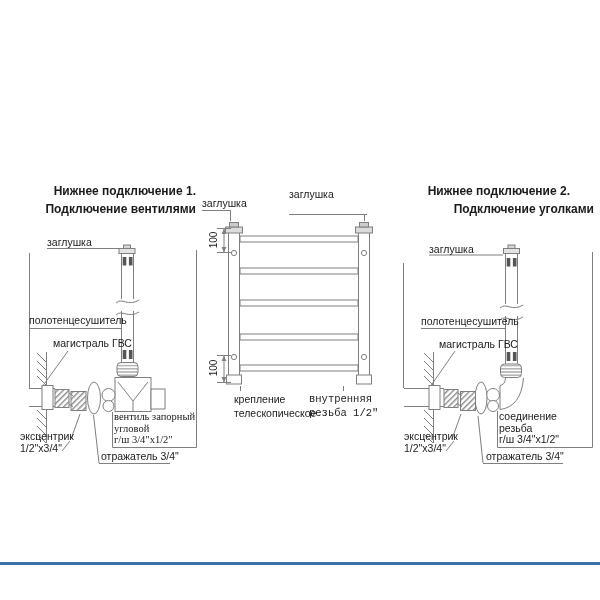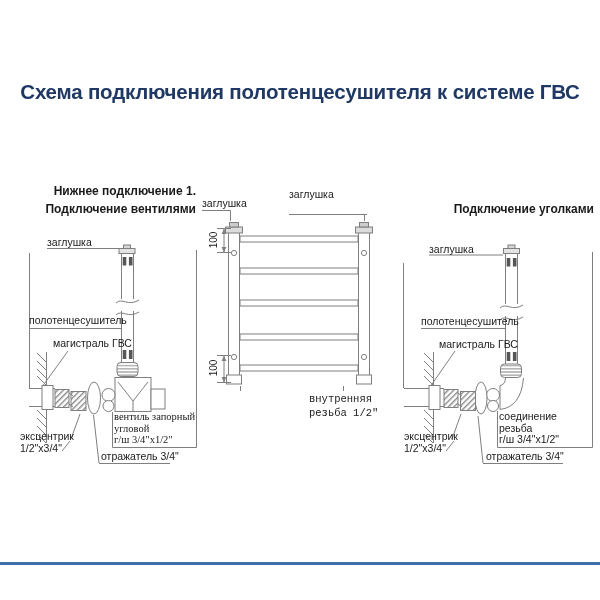--- a/index.html
+++ b/index.html
@@ -13,21 +13,20 @@
   .dim{position:absolute;width:24px;height:12px;font-size:10px;text-align:center;
        transform:rotate(-90deg);}
   #art{position:absolute;left:0;top:0;}
   .footer-rule{position:absolute;left:0;top:562px;width:600px;height:3px;background:#3E6FA8;}
 </style>
 </head>
 <body>
 
 <div id="page">
 
-  <div class="title">Схема подключения полотенцесушителя к системе ГВС</div>
 
   <svg id="art" width="600" height="600" viewBox="0 0 600 600">
     <defs>
       <pattern id="hatch" width="4" height="4" patternUnits="userSpaceOnUse" patternTransform="rotate(45)">
         <rect width="4" height="4" fill="#ffffff"></rect>
         <line x1="0.7" y1="0" x2="0.7" y2="4" stroke="#8a8a8a" stroke-width="1.4"></line>
       </pattern>
       <pattern id="knurl" width="4" height="3.2" patternUnits="userSpaceOnUse">
         <rect width="4" height="3.2" fill="#ffffff"></rect>
         <line x1="0" y1="0.8" x2="4" y2="0.8" stroke="#8a8a8a" stroke-width="1"></line>
@@ -199,20 +198,21 @@
       <line x1="497.5" y1="447.5" x2="592.5" y2="447.5"></line>
       <line x1="483" y1="463.5" x2="563" y2="463.5"></line>
       <line x1="483" y1="463" x2="478" y2="416"></line>
       <line x1="452" y1="439" x2="461" y2="414"></line>
       <line x1="446" y1="451" x2="454" y2="441"></line>
     </g>
   </svg>
 
   <div class="head" style="left:26px;top:184px;">Нижнее подключение 1.</div>
   <div class="head" style="left:26px;top:202px;">Подключение вентилями</div>
+  <div class="head" style="left:400px;top:184px;">Нижнее подключение 2.</div>
   <div class="head" style="left:424px;top:202px;">Подключение уголками</div>
 
   <div class="lbl" style="left:47px;top:237px;">заглушка</div>
   <div class="lbl" style="left:29px;top:315px;">полотенцесушитель</div>
   <div class="lbl" style="left:53px;top:338px;">магистраль ГВС</div>
   <div class="lbl" style="left:20px;top:430px;line-height:12px;">
     <div>эксцентрик</div>
     <div>1/2"х3/4"</div>
   </div>
   <div class="lbl" style="left:114px;top:411px;line-height:11.5px;font-family:Liberation Serif, serif;">
@@ -221,20 +221,24 @@
     <div>г/ш 3/4"х1/2"</div>
   </div>
   <div class="lbl" style="left:101px;top:451px;">отражатель 3/4"</div>
 
   <div class="lbl" style="left:202px;top:198px;">заглушка</div>
   <div class="lbl" style="left:289px;top:188px;line-height:13.5px;">
     <div>заглушка</div>
   </div>
   <div class="dim" style="left:202px;top:234px;">100</div>
   <div class="dim" style="left:202px;top:362px;">100</div>
+  <div class="lbl" style="left:234px;top:392px;line-height:14px;">
+    <div>крепление</div>
+    <div>телескопическое</div>
+  </div>
   <div class="lbl" style="left:309px;top:392px;line-height:14px;font-family:Liberation Mono, monospace;">
     <div>внутренняя</div>
     <div>резьба 1/2"</div>
   </div>
 
   <div class="lbl" style="left:429px;top:244px;">заглушка</div>
   <div class="lbl" style="left:421px;top:316px;">полотенцесушитель</div>
   <div class="lbl" style="left:439px;top:339px;">магистраль ГВС</div>
   <div class="lbl" style="left:404px;top:430px;line-height:12px;">
     <div>эксцентрик</div>

